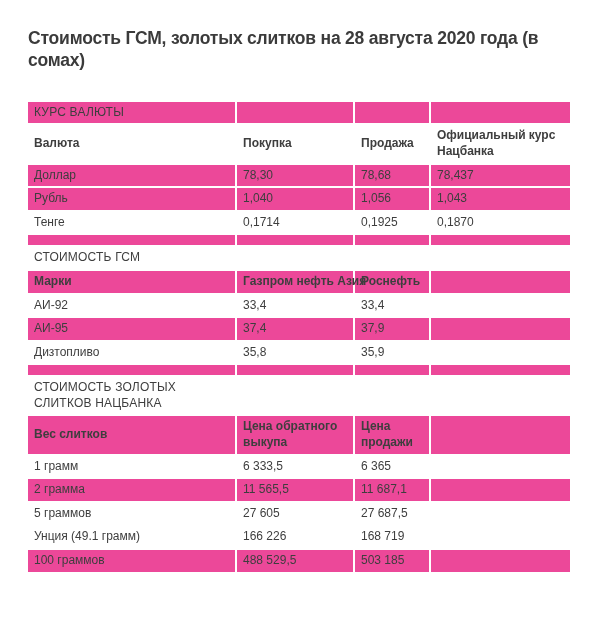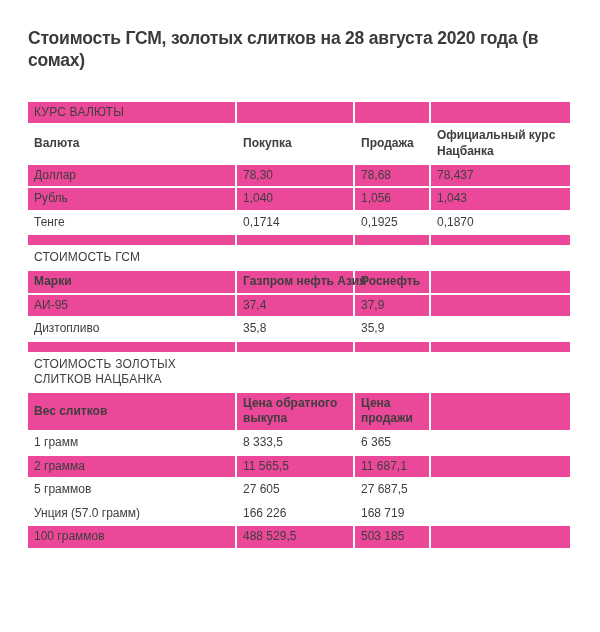--- a/index.html
+++ b/index.html
@@ -111,20 +111,26 @@
         <td></td>
         <td></td>
         <td></td>
       </tr>
       <tr class="g head">
         <td>Марки</td>
         <td class="nw">Газпром нефть Азия</td>
         <td>Роснефть</td>
         <td></td>
       </tr>
+      <tr class="w">
+        <td>АИ-92</td>
+        <td>33,4</td>
+        <td>33,4</td>
+        <td></td>
+      </tr>
       <tr class="g">
         <td>АИ-95</td>
         <td>37,4</td>
         <td>37,9</td>
         <td></td>
       </tr>
       <tr class="w">
         <td>Дизтопливо</td>
         <td>35,8</td>
         <td>35,9</td>
@@ -146,38 +152,38 @@
         <td></td>
       </tr>
       <tr class="g head">
         <td>Вес слитков</td>
         <td>Цена обратного выкупа</td>
         <td>Цена продажи</td>
         <td></td>
       </tr>
       <tr class="w">
         <td>1 грамм</td>
-        <td>8 333,5</td>
+        <td>6 333,5</td>
         <td>6 365</td>
         <td></td>
       </tr>
       <tr class="g">
         <td>2 грамма</td>
         <td>11 565,5</td>
         <td>11 687,1</td>
         <td></td>
       </tr>
       <tr class="w">
         <td>5 граммов</td>
         <td>27 605</td>
         <td>27 687,5</td>
         <td></td>
       </tr>
       <tr class="w">
-        <td>Унция (57.0 грамм)</td>
+        <td>Унция (49.1 грамм)</td>
         <td>166 226</td>
         <td>168 719</td>
         <td></td>
       </tr>
       <tr class="g">
         <td>100 граммов</td>
         <td>488 529,5</td>
         <td>503 185</td>
         <td></td>
       </tr>

